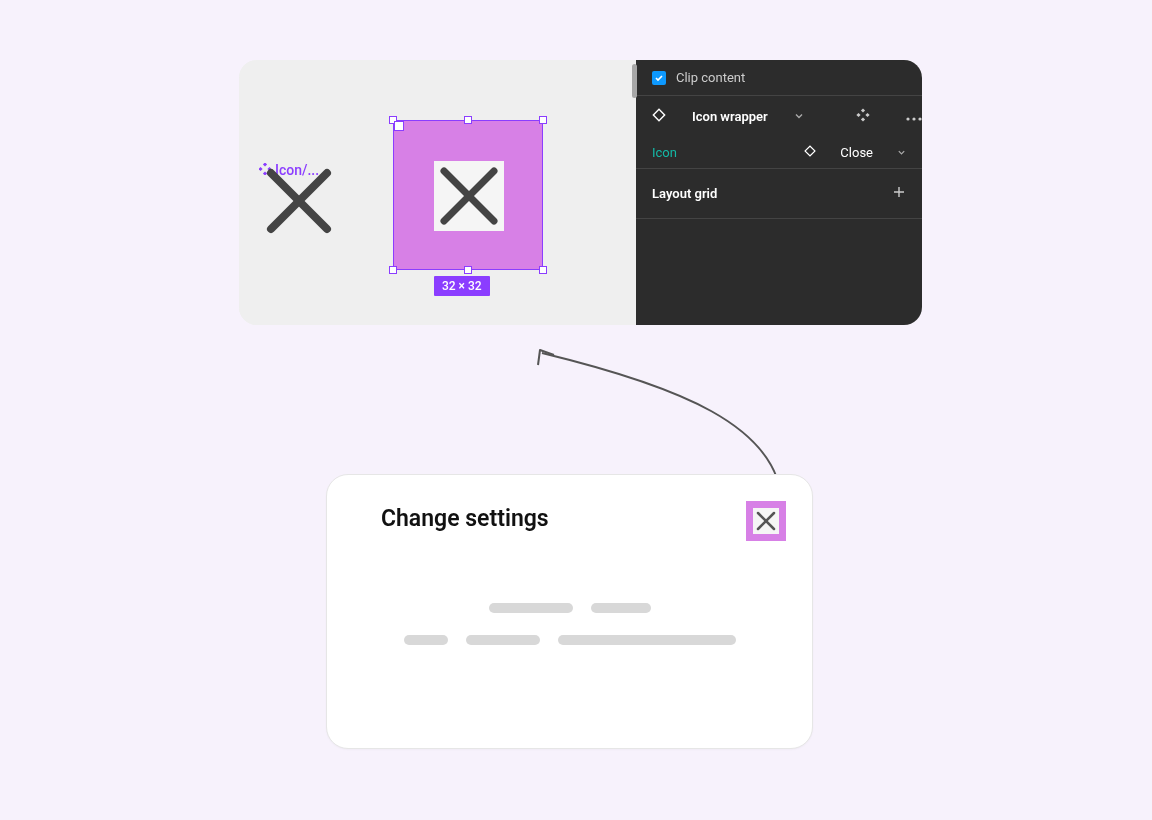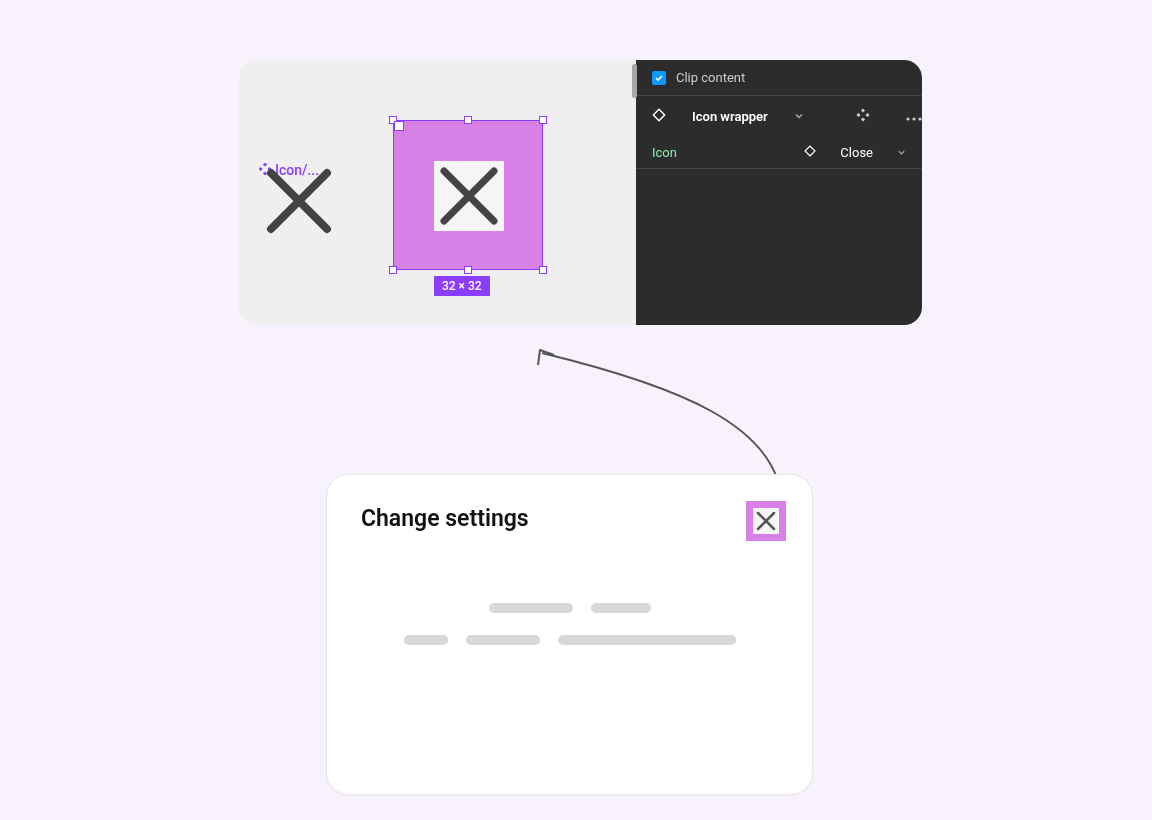--- a/index.html
+++ b/index.html
@@ -132,21 +132,21 @@
     flex: 0 0 auto;
   }
   .spacer { flex: 1; }
   .prop-field {
     display: flex;
     align-items: center;
     padding: 8px 16px;
     gap: 10px;
   }
   .prop-label {
-    color: #86efac;
+    color: #14b8a6;
     font-size: 13px;
     width: 100px;
   }
   .prop-value {
     color: #fff;
     font-size: 13px;
     display: flex;
     align-items: center;
     gap: 24px;
   }
@@ -184,25 +184,25 @@
     width: 280px;
     height: 175px;
     pointer-events: none;
   }
 
   .bottom-card {
     position: absolute;
     left: 326px;
     top: 474px;
     width: 487px;
-    height: 321px;
+    height: 275px;
     background: #fff;
     border: 1px solid #e6e6e6;
     border-radius: 22px;
-    padding: 30px 34px;
+    padding: 30px 54px;
     box-shadow: 0 1px 2px rgba(0,0,0,0.03);
   }
   .card-title {
     font-size: 23px;
     font-weight: 600;
     color: #111;
   }
   .close-btn {
     position: absolute;
     right: 26px;
@@ -332,20 +332,30 @@
         <span>Close</span>
         <span>
           <svg width="9" height="9" viewBox="0 0 10 10">
               <polyline points="2,3.5 5,6.5 8,3.5" fill="none" stroke="#aaa" stroke-width="1.4"></polyline>
             </svg>
         </span>
       </span>
     </div>
 
 
+    <div class="layout-grid-row">
+      <span>Layout grid</span>
+      <span class="spacer"></span>
+      <span>
+        <svg width="14" height="14" viewBox="0 0 14 14">
+            <line x1="7" y1="2" x2="7" y2="12" stroke="#ccc" stroke-width="1.4"></line>
+            <line x1="2" y1="7" x2="12" y2="7" stroke="#ccc" stroke-width="1.4"></line>
+          </svg>
+      </span>
+    </div>
     <div class="divider-bottom"></div>
   </div>
 </div>
 
 <svg class="arrow-svg" viewBox="0 0 280 175">
   <path d="M 258 172 C 258 90, 150 50, 18 18" fill="none" stroke="#555" stroke-width="2"></path>
   <polyline points="14,30 16,15 30,20" fill="none" stroke="#555" stroke-width="2" stroke-linejoin="round"></polyline>
 </svg>
 
 <div class="bottom-card">

